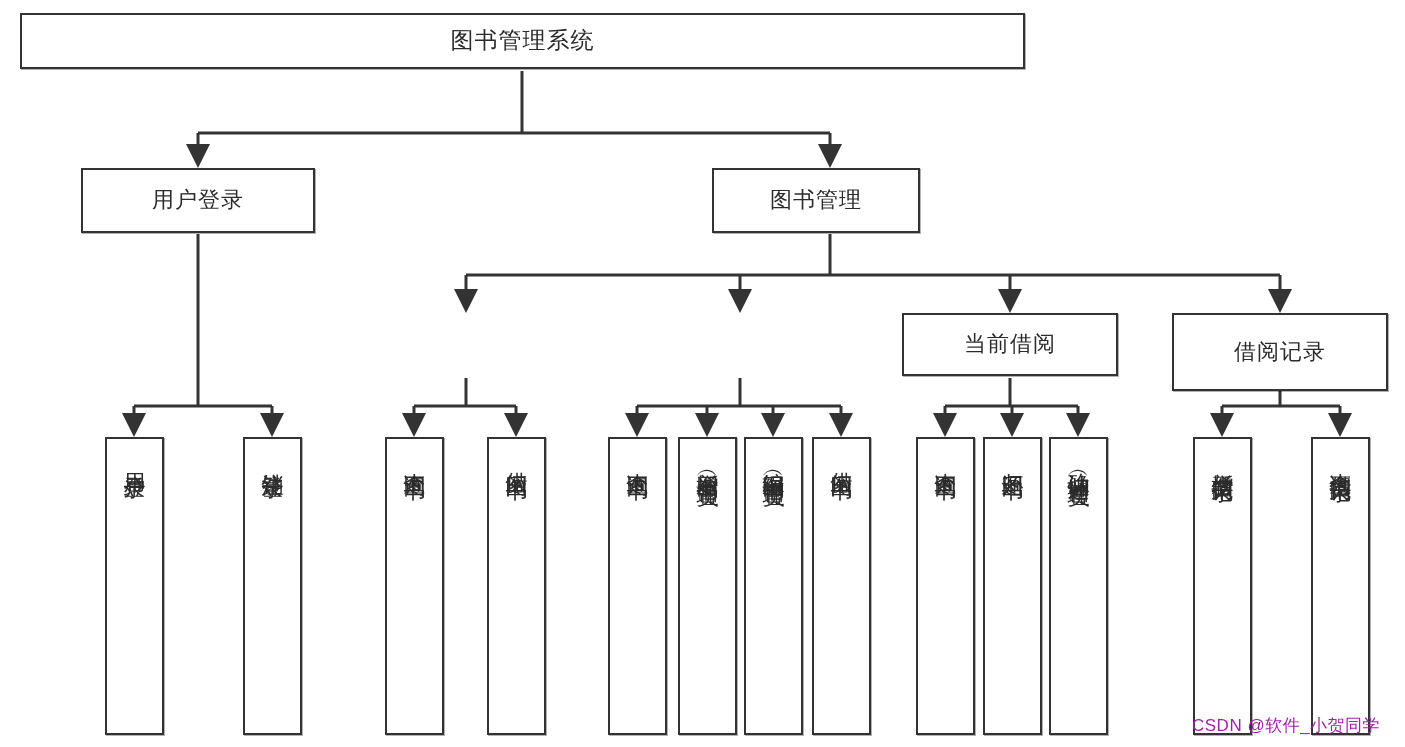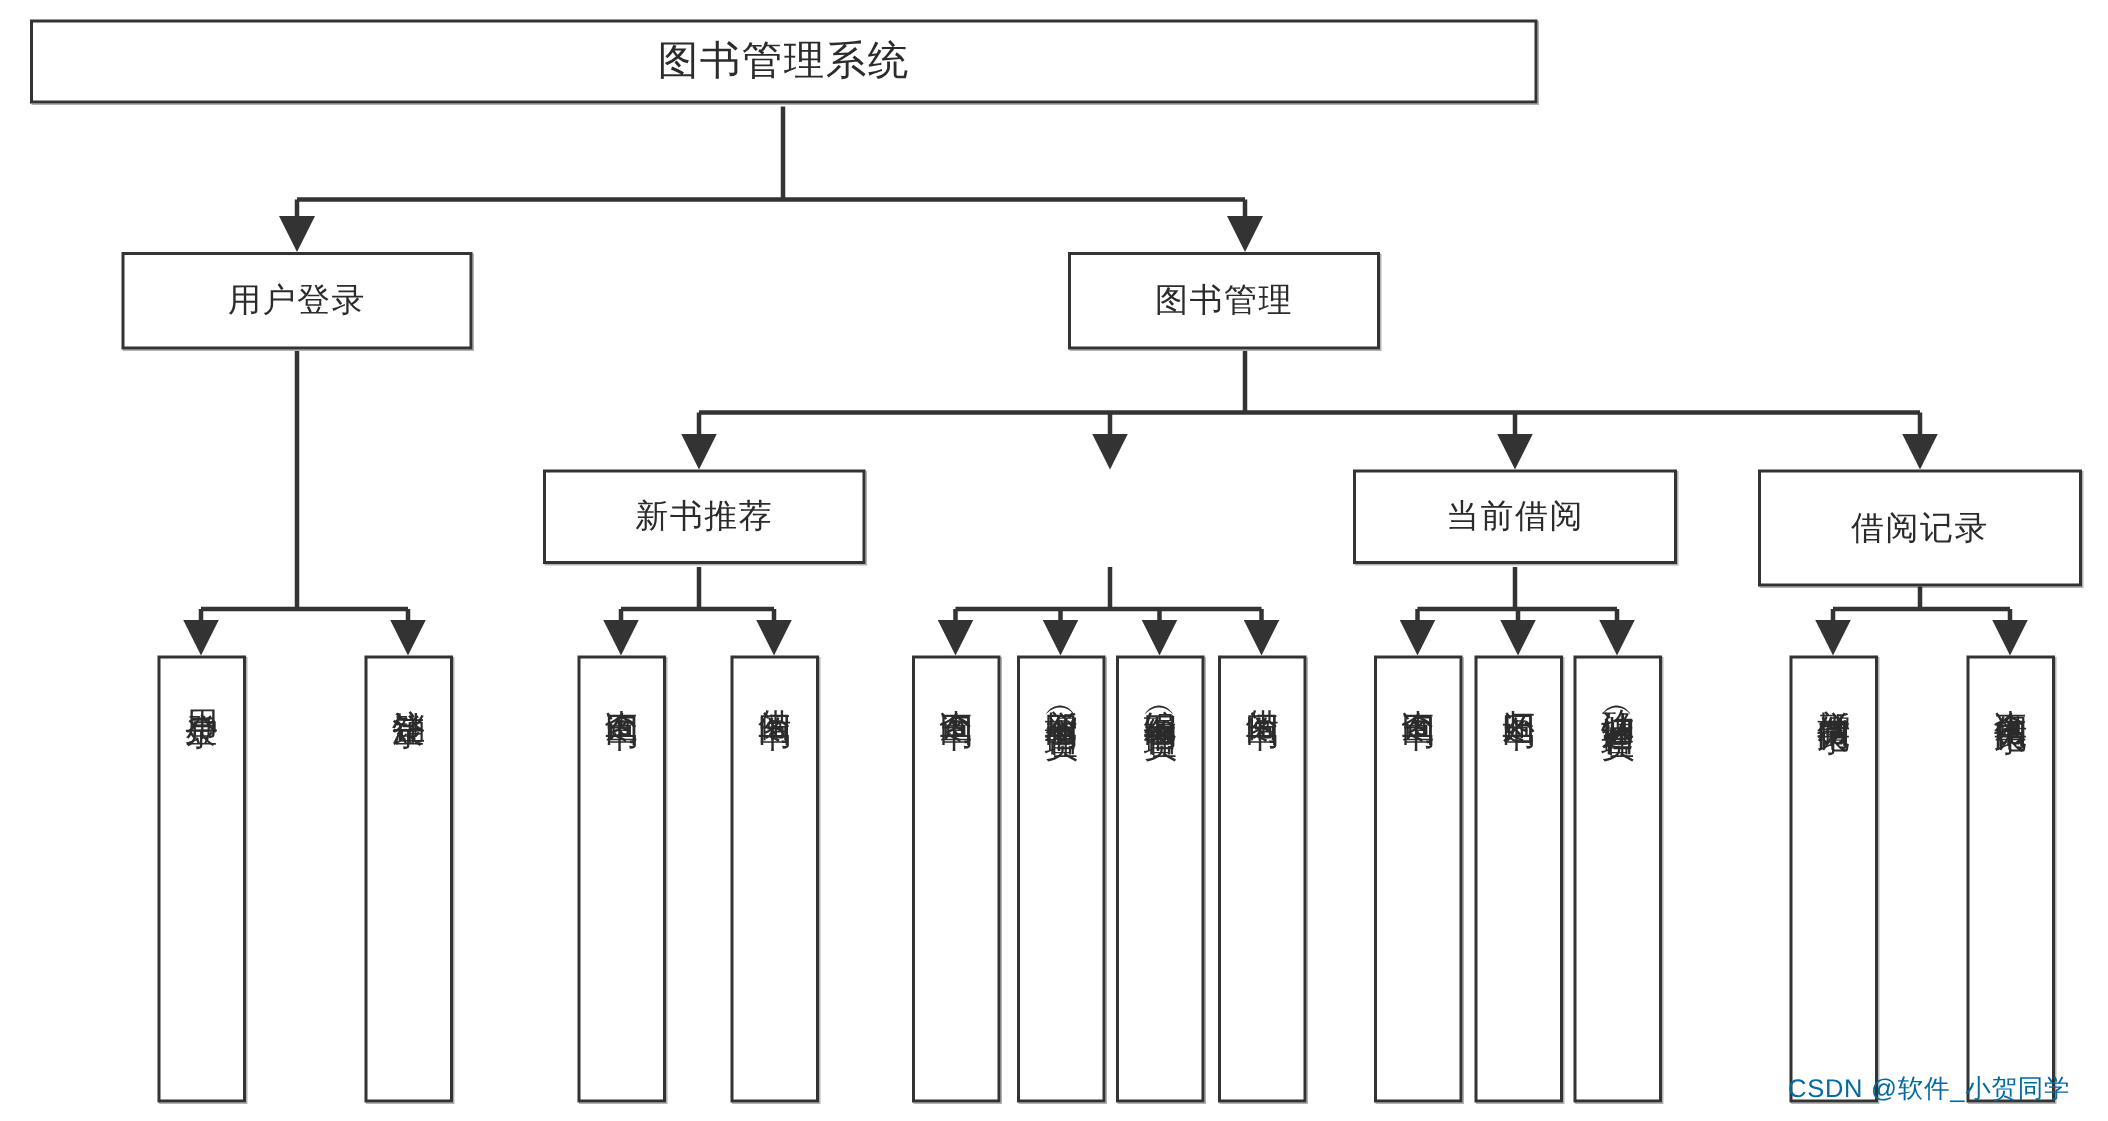--- a/index.html
+++ b/index.html
@@ -37,42 +37,42 @@
     justify-content: center;
     color: #2b2b2b;
   }
   .node-h {
     font-size: 22px;
     letter-spacing: 1px;
     line-height: 1.1;
     white-space: nowrap;
   }
   .node-root {
-    font-size: 27px;
+    font-size: 23px;
   }
   .node-leaf {
     align-items: flex-start;
     justify-content: center;
     padding-top: 16px;
   }
   .node-leaf .vlabel {
     writing-mode: vertical-rl;
     text-orientation: upright;
     font-size: 22px;
     line-height: 1.18;
     letter-spacing: 2px;
     white-space: nowrap;
     color: #2b2b2b;
   }
   #watermark {
     position: absolute;
     left: 1192px;
     top: 714px;
     font-size: 17px;
-    color: #0369a1;
+    color: #a21caf;
     white-space: nowrap;
     letter-spacing: 0.5px;
   }
 </style>
 </head>
 <body>
 
 <div id="diagram-root">
 
   <svg id="edge-layer" viewBox="0 0 1405 747" width="1405" height="747" xmlns="http://www.w3.org/2000/svg">
@@ -129,23 +129,20 @@
     <span>图书管理系统</span>
   </div>
 
   <div class="node node-h" style="left:81px; top:168px; width:234px; height:65px;">
     <span>用户登录</span>
   </div>
   <div class="node node-h" style="left:712px; top:168px; width:208px; height:65px;">
     <span>图书管理</span>
   </div>
 
-  <div class="node node-h" style="left:362px; top:313px; width:215px; height:63px;">
-    <span>新书推荐</span>
-  </div>
   <div class="node node-h" style="left:902px; top:313px; width:216px; height:63px;">
     <span>当前借阅</span>
   </div>
   <div class="node node-h" style="left:1172px; top:313px; width:216px; height:78px;">
     <span>借阅记录</span>
   </div>
 
   <div class="node node-leaf" style="left:105px; top:437px; width:59px; height:298px;">
     <span class="vlabel">用户登录</span>
   </div>

